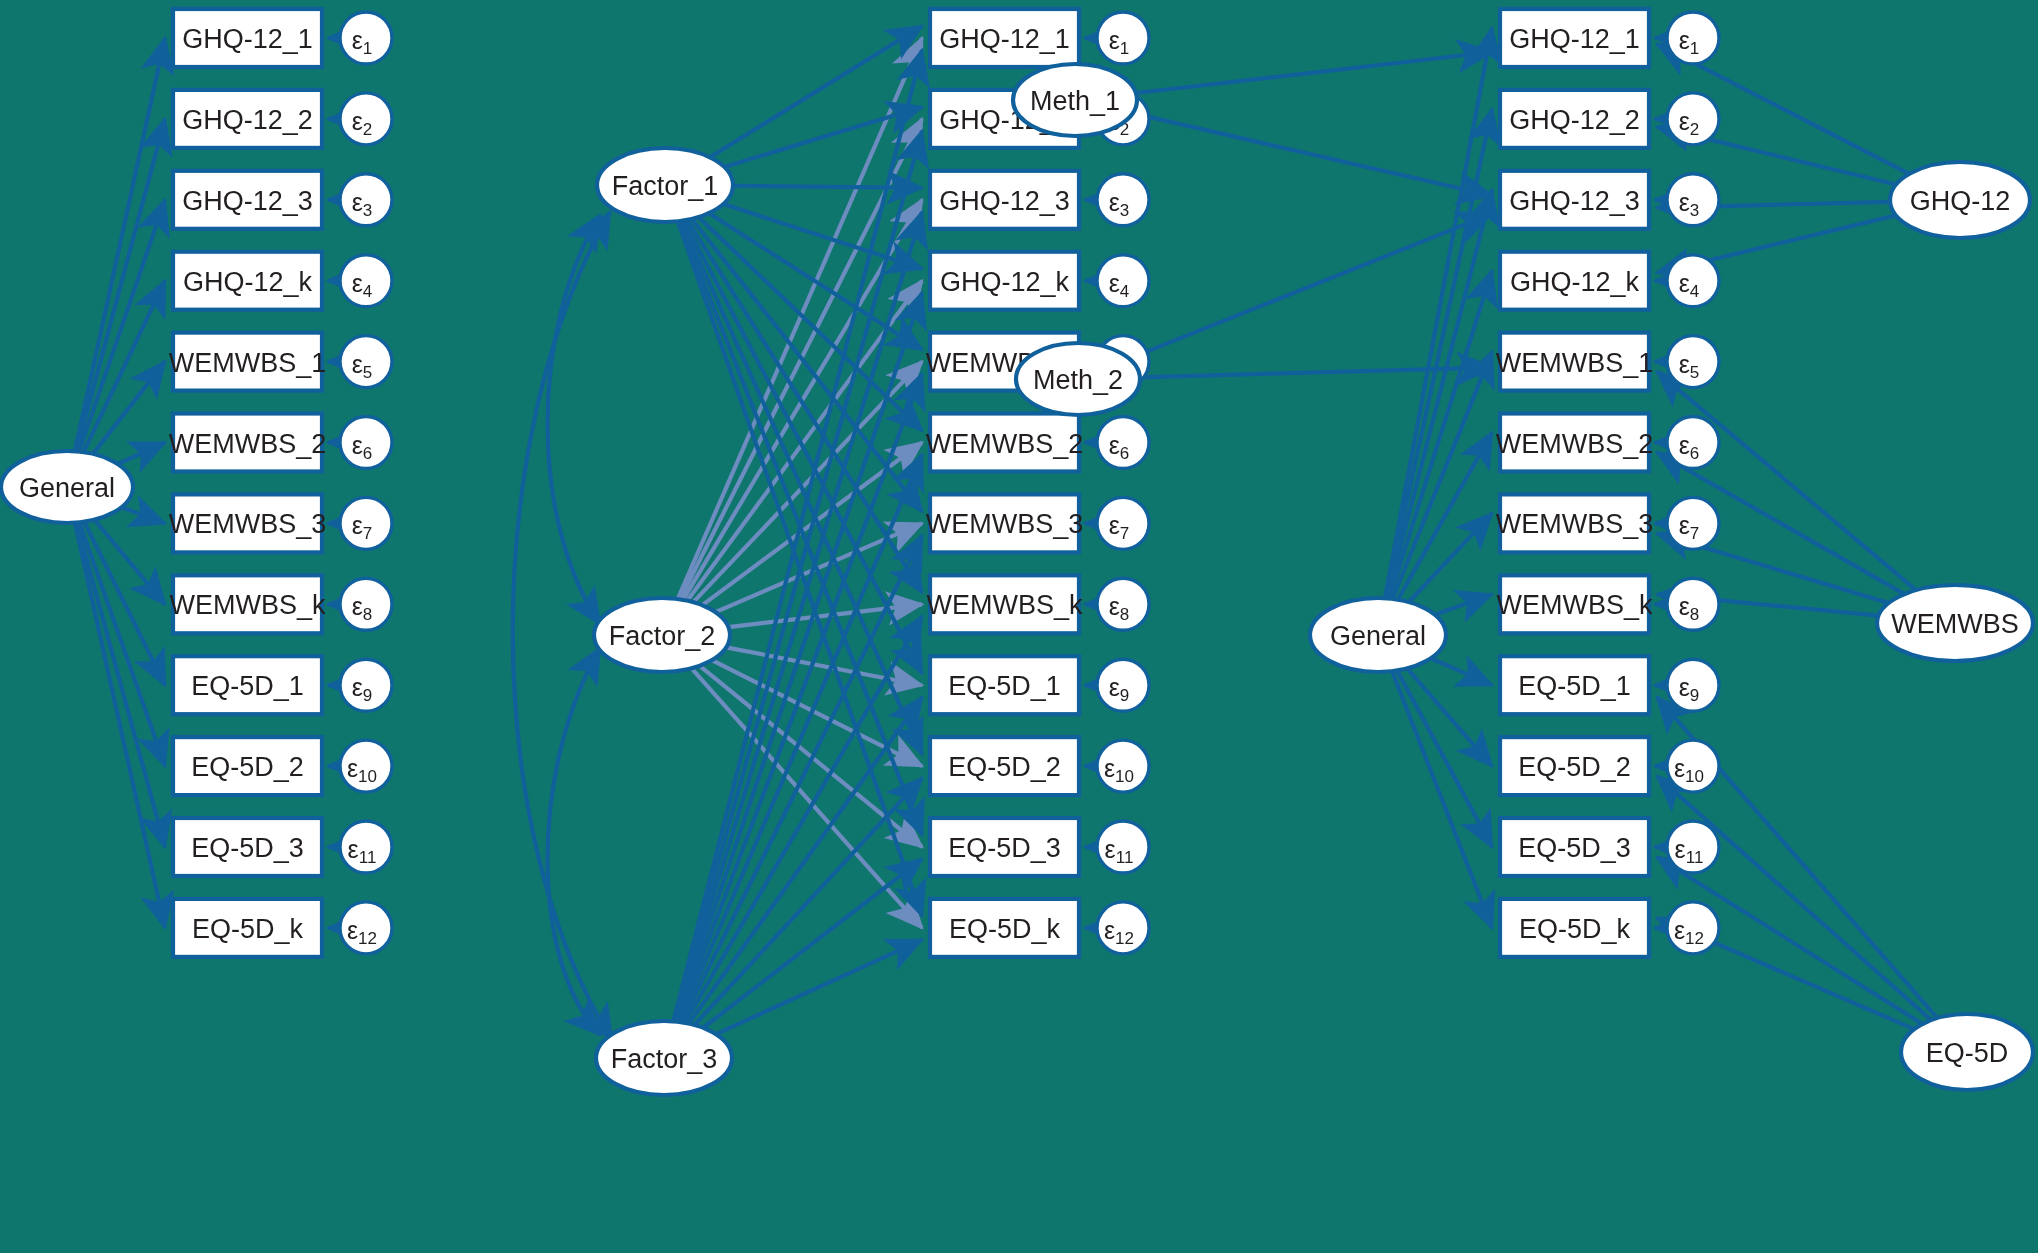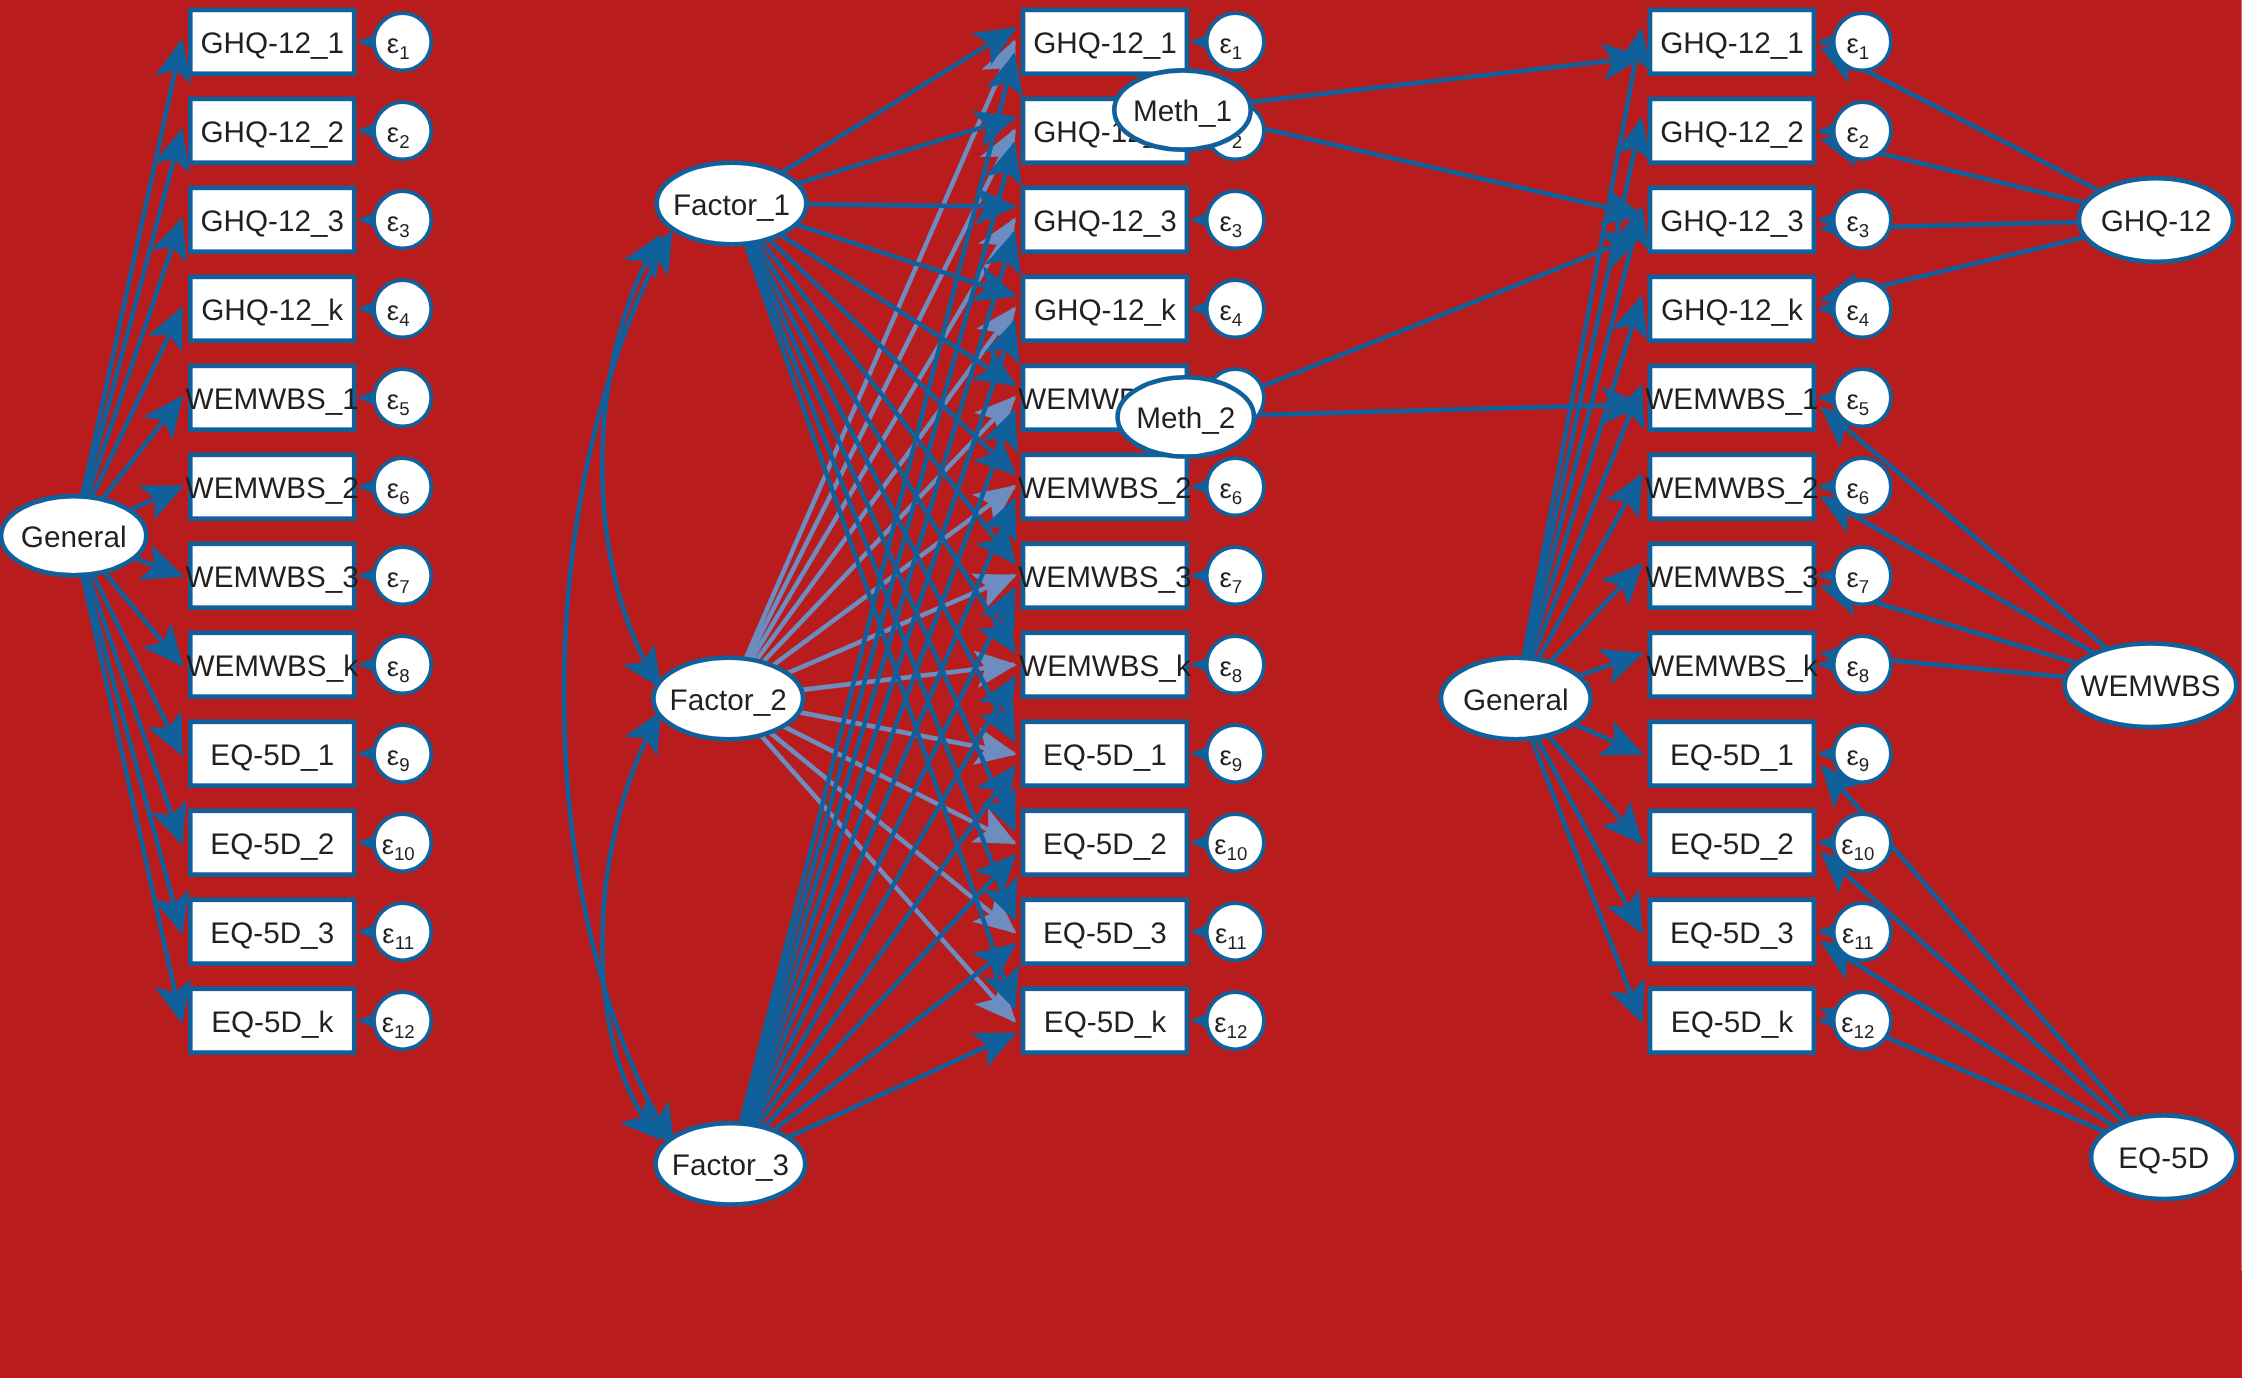--- a/index.html
+++ b/index.html
@@ -1,16 +1,16 @@
 <!DOCTYPE html>
 <html><head>
 <meta charset="utf-8">
 <style>
   html,body{margin:0;padding:0;background:#ffffff;}
-  #stage{position:relative;width:2038px;height:1253px;background:#b91c1c;
+  #stage{position:relative;width:2038px;height:1253px;background:#0f766e;
          font-family:"Liberation Sans", sans-serif;text-align:right;}
   svg{display:block;}
   .node-rect{fill:#ffffff;}
   .node-ell{fill:#ffffff;}
   .lbl{fill:#231f20;font-family:"Liberation Sans", sans-serif;font-size:27px;
        text-anchor:middle;dominant-baseline:central;}
   .lbl-eps{fill:#231f20;font-family:"Liberation Sans", sans-serif;font-size:25px;
        text-anchor:middle;dominant-baseline:central;}
   .sub{font-size:17px;}
 </style>

